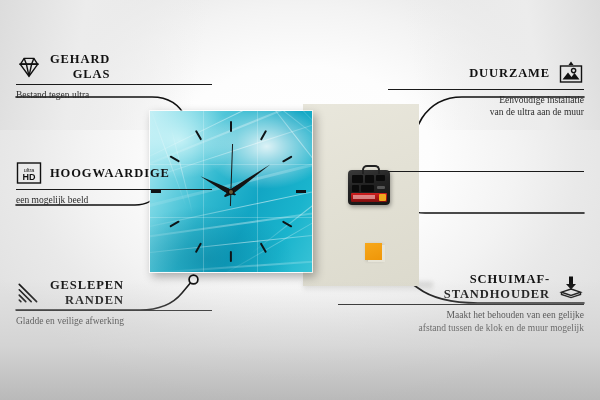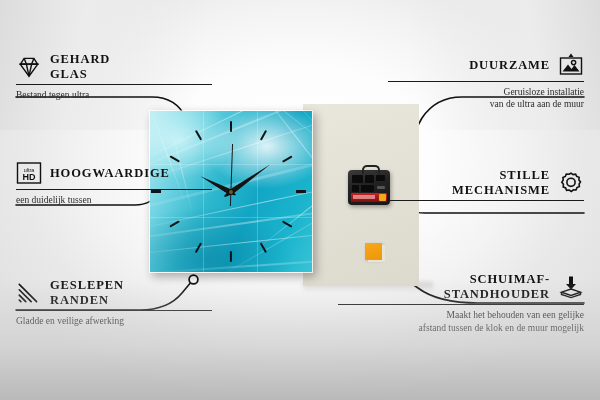--- a/index.html
+++ b/index.html
@@ -32,21 +32,21 @@
 
   
   .feat{position:absolute;width:196px;}
   .feat .hd{display:flex;align-items:center;gap:8px;}
   .feat.right .hd{flex-direction:row-reverse;}
   .feat .ttl{
     font-family:"Liberation Serif", serif;
     font-weight:700;font-size:12.5px;letter-spacing:.9px;
     color:#111;line-height:1.17;text-transform:uppercase;
   }
-  .feat.left .ttl{text-align:left;}
+  .feat.left .ttl{text-align:right;}
   .feat.right .ttl{text-align:right;}
   .feat .rule{height:1px;background:#1a1a1a;margin:3px 0 4px 0;}
   .feat .sub{
     font-family:"Liberation Serif", serif;
     font-size:9.5px;color:#2b2b2b;line-height:1.3;
   }
   .feat.right .sub{text-align:right;}
   .ic{width:26px;height:26px;flex:0 0 26px;display:block;}
 
   
@@ -232,21 +232,21 @@
         <rect x="1.5" y="3" width="23" height="20" fill="none" stroke="#111" stroke-width="1.4"></rect>
         <text x="13" y="11.5" text-anchor="middle" font-family="Liberation Sans, sans-serif" font-size="5.4" fill="#111">ultra</text>
         <text x="13" y="20" text-anchor="middle" font-family="Liberation Sans, sans-serif" font-size="9" font-weight="bold" fill="#111">HD</text>
       </svg>
       <div class="ttl">
         <div>HOOGWAARDIGE</div>
       </div>
     </div>
     <div class="rule"></div>
     <div class="sub">
-      <div>een duidelijk tussen</div>
+      <div>een mogelijk beeld</div>
     </div>
   </div>
 
   <div class="feat left" style="left:16px;top:278px;">
     <div class="hd">
       <svg class="ic" viewBox="0 0 24 24" stroke="#111" stroke-width="1.5" stroke-linecap="round">
         <path d="M3 4 L19 20"></path>
           <path d="M3 9 L14 20"></path>
           <path d="M3 14 L9 20"></path>
           <path d="M3 18.5 L4.5 20"></path>
@@ -255,50 +255,40 @@
         <div>GESLEPEN</div>
         <div>RANDEN</div>
       </div>
     </div>
     <div class="rule"></div>
     <div class="sub">
       <div>Gladde en veilige afwerking</div>
     </div>
   </div>
 
-  <div class="feat right" style="left:388px;top:52px;">
+  <div class="feat right" style="left:388px;top:60px;">
     <div class="hd">
       <svg class="ic" viewBox="0 0 26 26" fill="none" stroke="#111" stroke-width="1.4">
         <path d="M13 1.5 L10.5 5 H15.5 Z" fill="#111" stroke="none"></path>
         <rect x="2.5" y="6" width="21" height="16"></rect>
         <path d="M4.5 19.5 L10 12.5 L13.5 17 L16.5 13 L21.5 19.5 Z" fill="#111" stroke="none"></path>
         <circle cx="15.6" cy="10.6" r="2.1"></circle>
       </svg>
       <div class="ttl">
         <div>DUURZAME</div>
       </div>
     </div>
     <div class="rule"></div>
     <div class="sub">
-      <div>Geruisloze installatie</div>
+      <div>Eenvoudige installatie</div>
       <div>van de ultra aan de muur</div>
     </div>
   </div>
 
   <div class="feat right" style="left:388px;top:168px;">
-    <div class="hd">
-      <svg class="ic" viewBox="0 0 26 26" fill="none" stroke="#111" stroke-width="1.6">
-        <path d="M13 3.2 L15.1 4.6 L17.6 4.1 L18.7 6.4 L21.1 7.3 L20.9 9.9 L22.5 11.9 L21.1 14 L21.4 16.6 L19 17.6 L18 20 L15.4 19.8 L13.3 21.4 L11.2 20 L8.6 20.3 L7.6 17.9 L5.2 16.9 L5.4 14.3 L3.8 12.2 L5.2 10.1 L4.9 7.5 L7.3 6.5 L8.3 4.1 L10.9 4.3 Z"></path>
-        <circle cx="13" cy="12.3" r="4.1"></circle>
-      </svg>
-      <div class="ttl">
-        <div>STILLE</div>
-        <div>MECHANISME</div>
-      </div>
-    </div>
     <div class="rule"></div>
   </div>
 
   <div class="feat right" style="left:338px;top:272px;width:246px;">
     <div class="hd">
       <svg class="ic" viewBox="0 0 26 26" fill="none" stroke="#111" stroke-width="1.4">
         <path d="M11 2.5 H15 V10 H18 L13 15.5 L8 10 H11 Z" fill="#111" stroke="none"></path>
         <path d="M13 15 L22.5 18.2 L13 21.4 L3.5 18.2 Z"></path>
         <path d="M3.5 18.2 V20.4 L13 23.6 L22.5 20.4 V18.2"></path>
       </svg>

